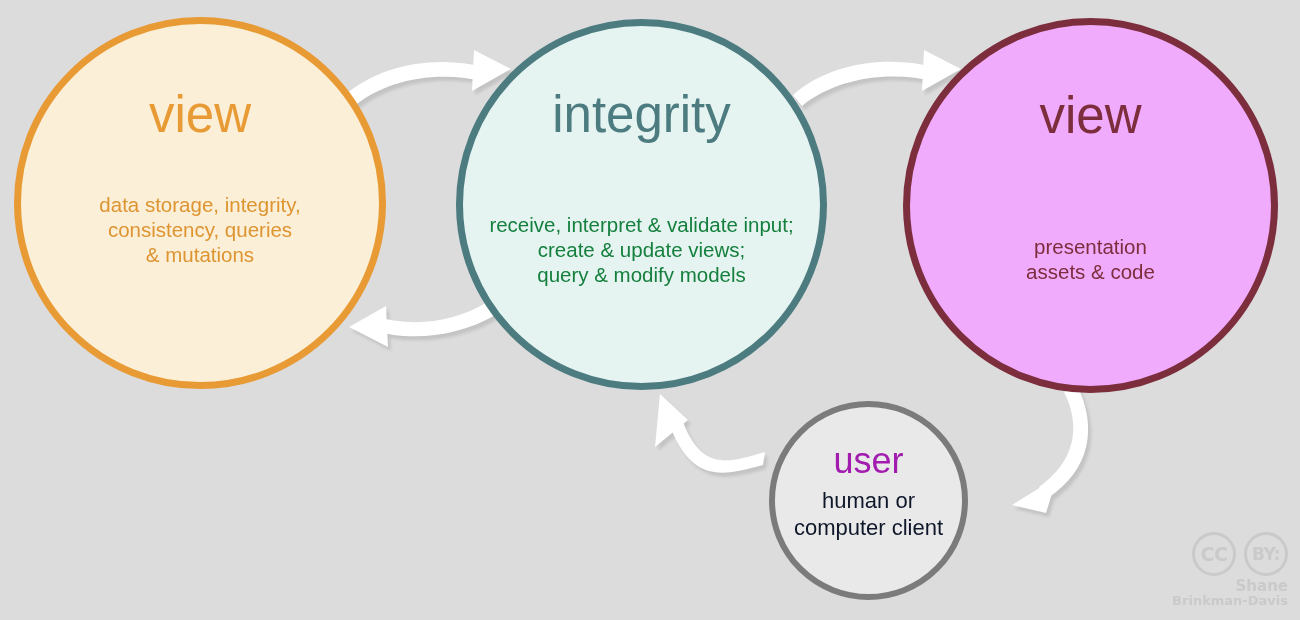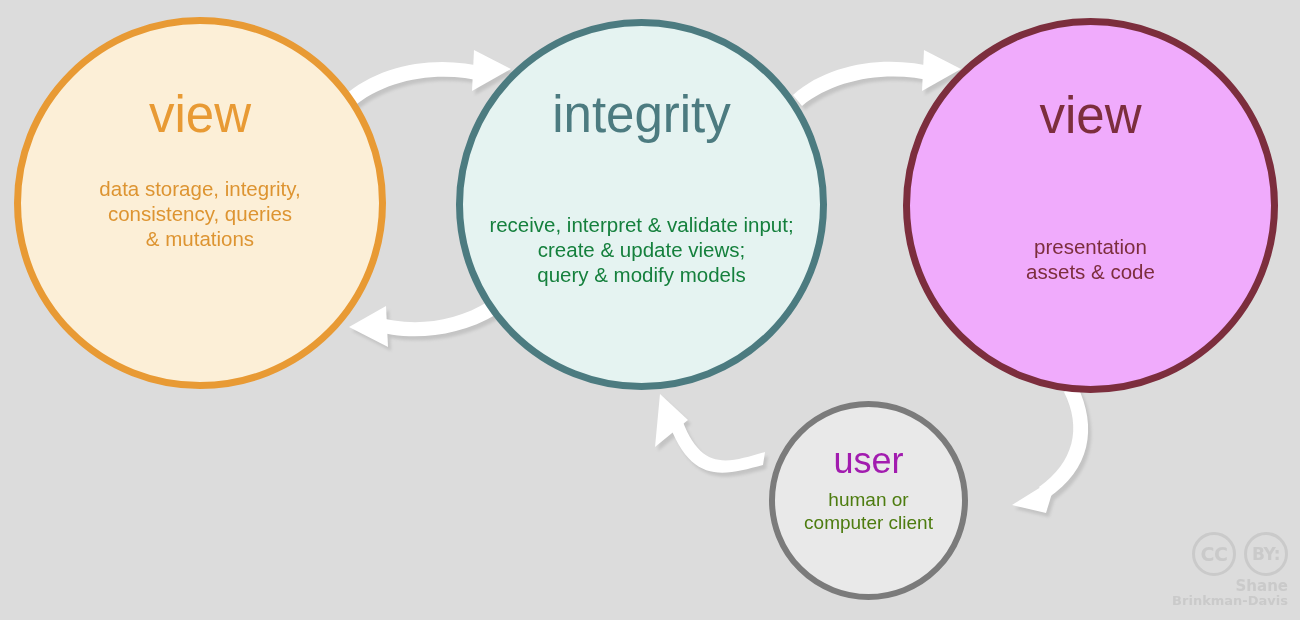--- a/index.html
+++ b/index.html
@@ -51,21 +51,21 @@
     border: 7px solid #e89a34;
   }
   #node-model .title {
     font-size: 51px;
     color: #e89a34;
     margin-top: 65px;
   }
   #node-model .desc {
     font-size: 20.5px;
     color: #dd9431;
-    margin-top: 36px;
+    margin-top: 52px;
   }
 
   
   #node-controller {
     left: 456px;
     top: 19px;
     width: 371px;
     height: 371px;
     background: #e5f3f1;
     border: 7px solid #4c7b80;
@@ -110,22 +110,22 @@
     background: #e9e9e9;
     border: 6px solid #7b7b7b;
     z-index: 4;
   }
   #node-user .title {
     font-size: 36px;
     color: #a21caf;
     margin-top: 36px;
   }
   #node-user .desc {
-    font-size: 19px;
-    color: #4d7c0f;
+    font-size: 22px;
+    color: #0f172a;
     margin-top: 9px;
   }
 
   
   #arrows {
     position: absolute;
     left: 0;
     top: 0;
     width: 1300px;
     height: 620px;

